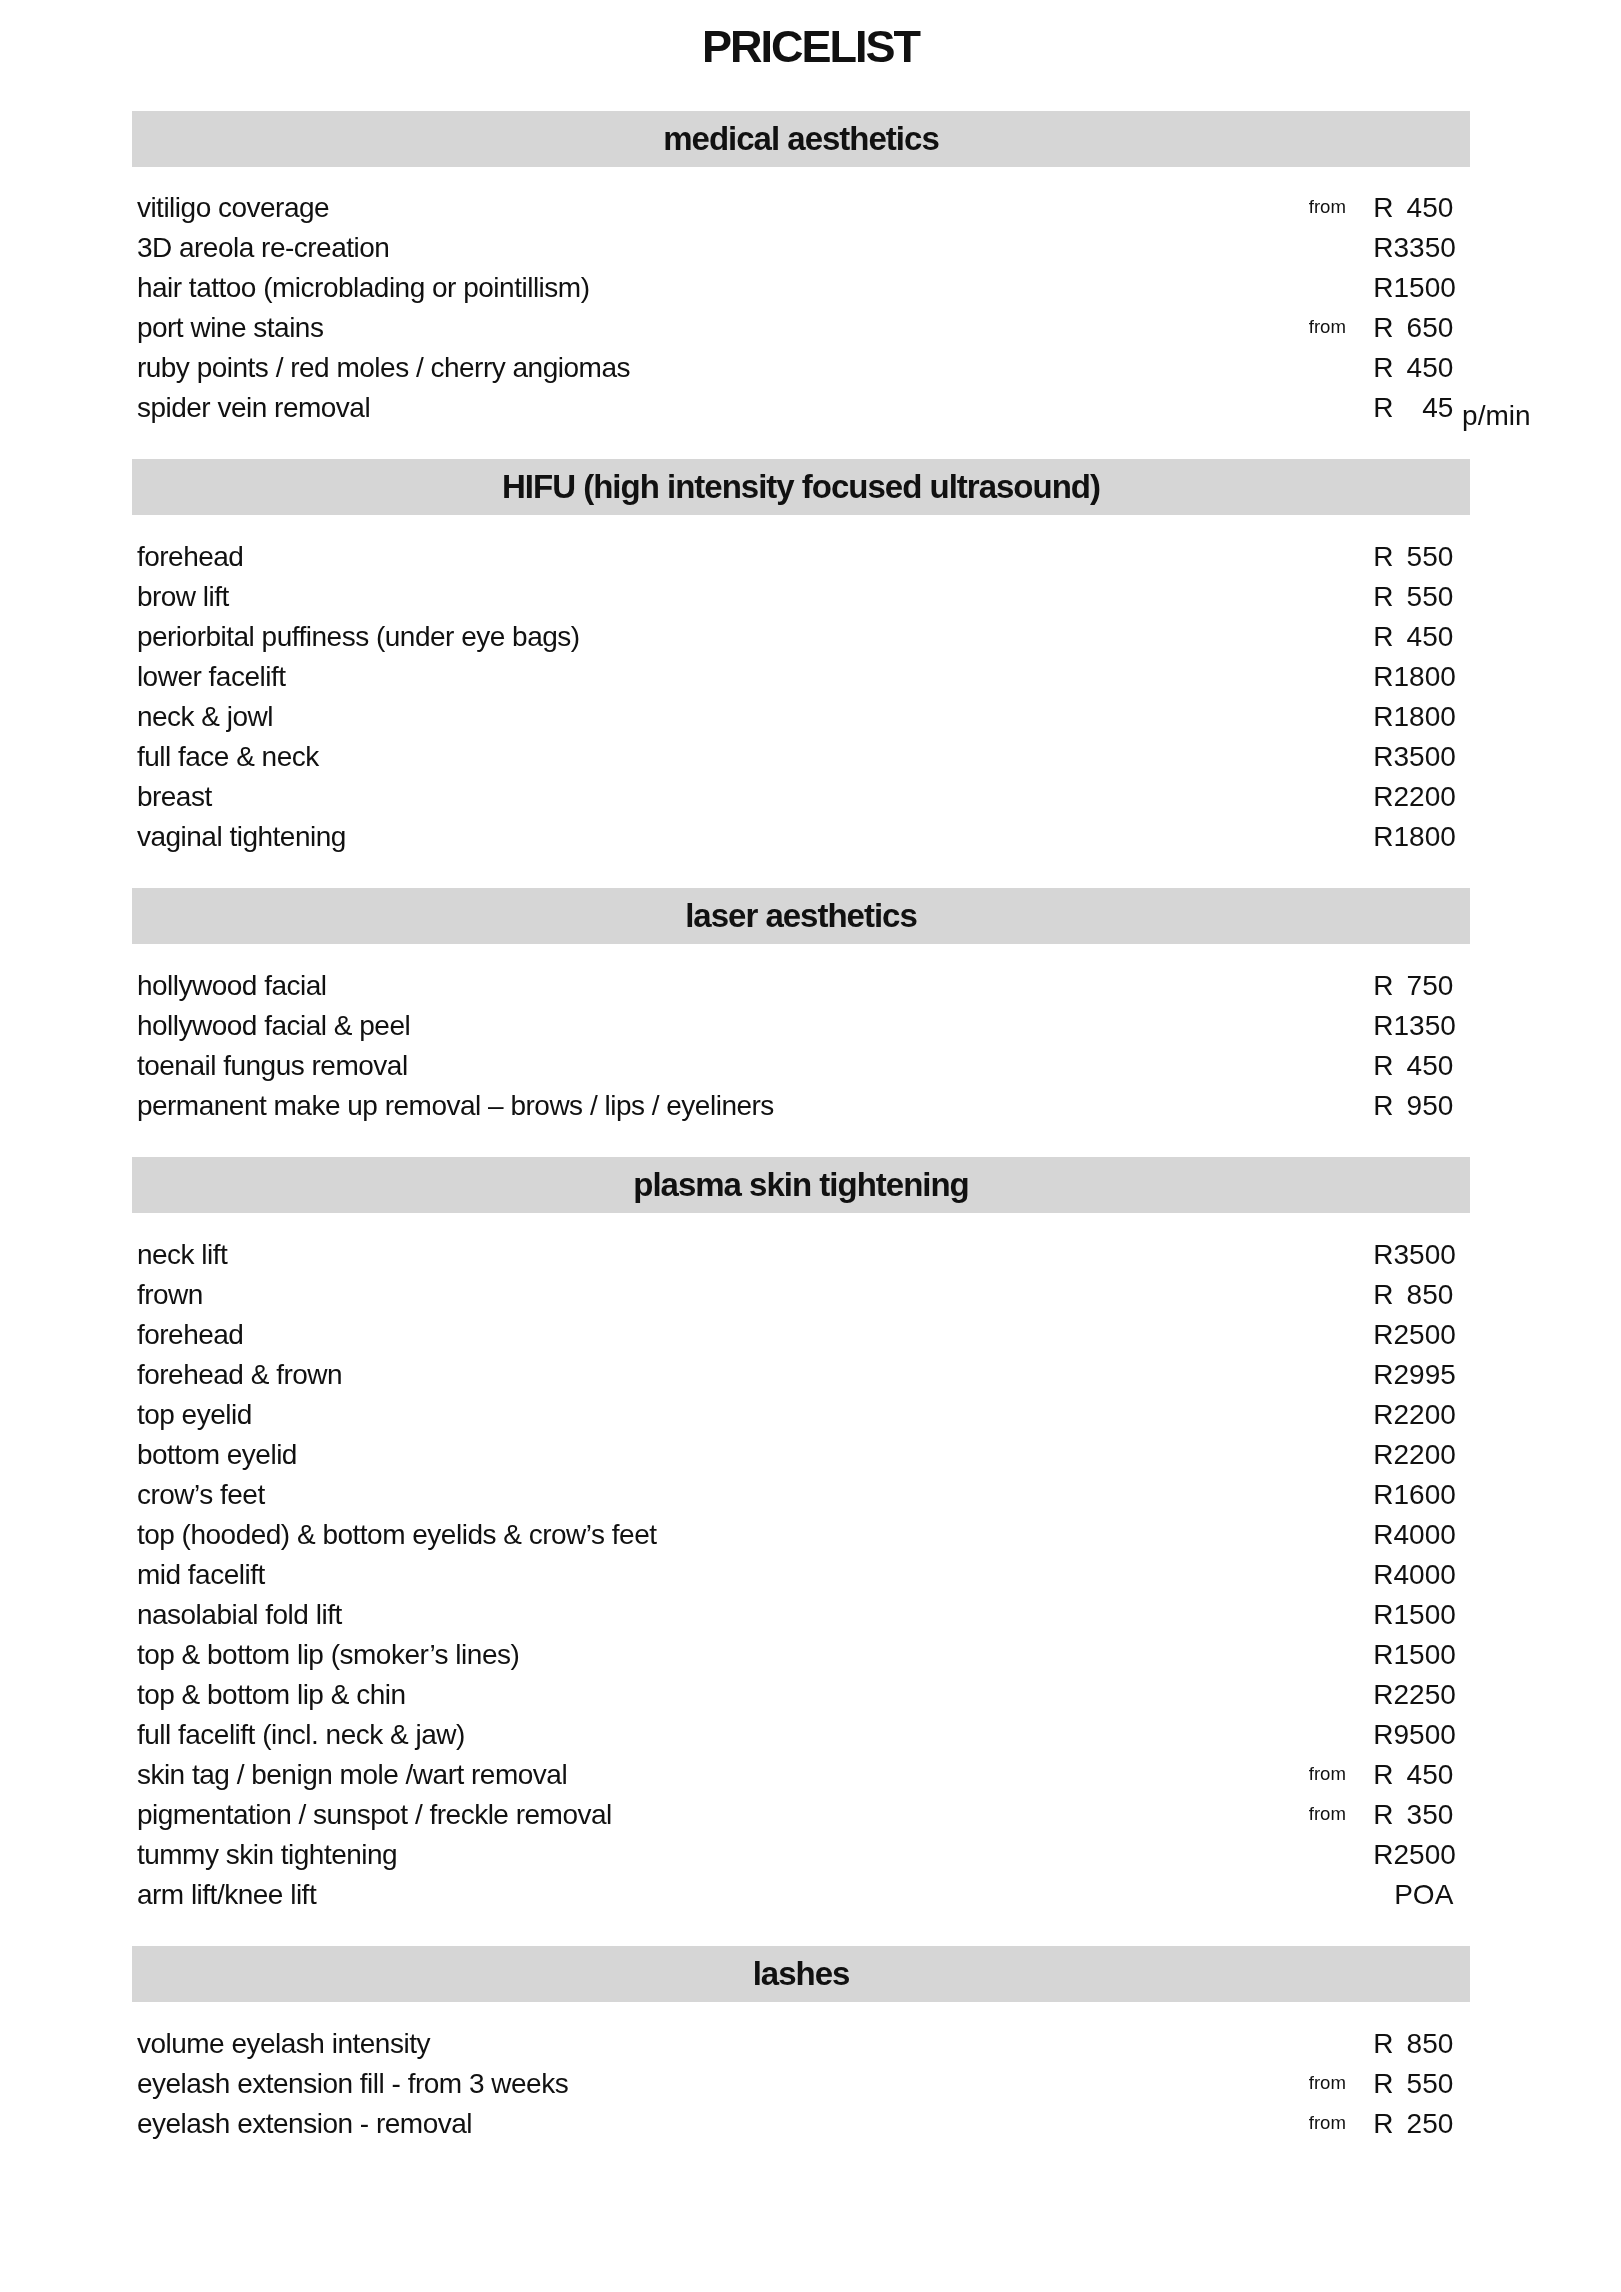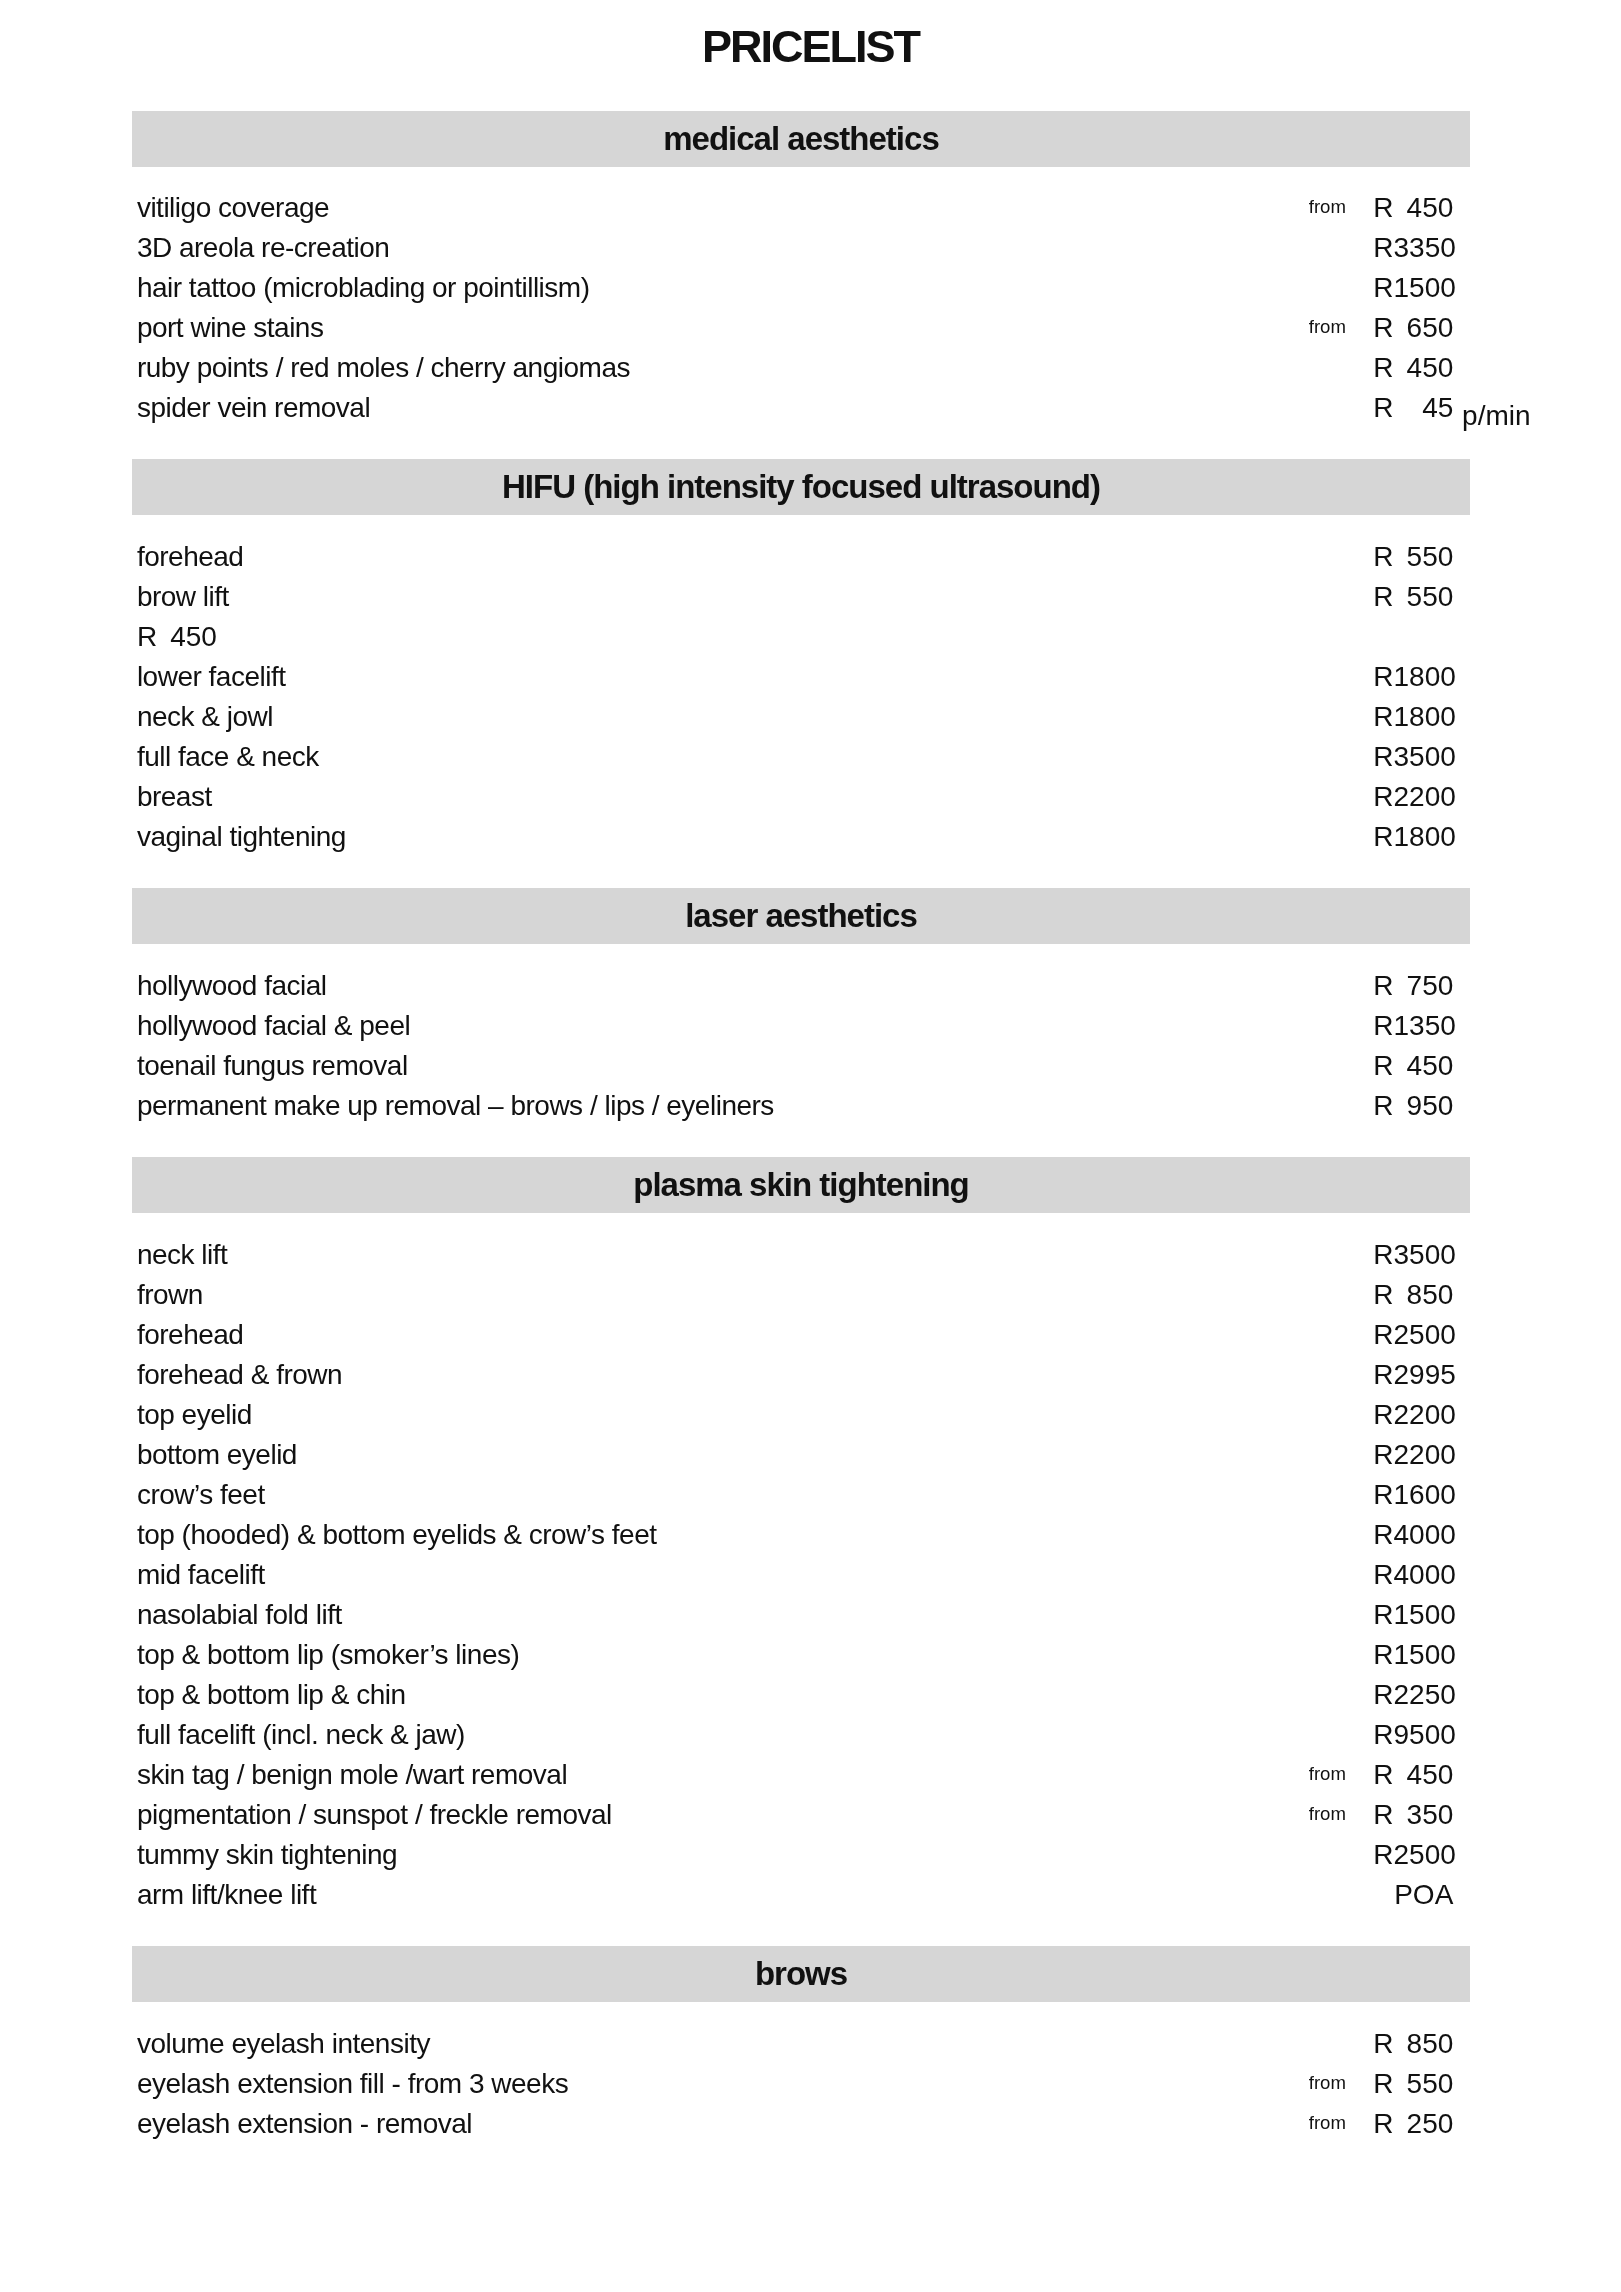--- a/index.html
+++ b/index.html
@@ -175,20 +175,21 @@
     <span class="item-name">brow lift</span>
 
     <span class="price">
       <span class="cur">R</span>
       <span class="amt">550</span>
 
     </span>
   </div>
 
   <div class="row">
+    <span class="item-name">periorbital puffiness (under eye bags)</span>
 
     <span class="price">
       <span class="cur">R</span>
       <span class="amt">450</span>
 
     </span>
   </div>
 
   <div class="row">
     <span class="item-name">lower facelift</span>
@@ -461,21 +462,21 @@
       <span class="cur"></span>
       <span class="amt">POA</span>
 
     </span>
   </div>
 </div>
   </section>
 
   <section class="section">
     <div class="band">
-      <span class="band-title">brows</span>
+      <span class="band-title">lashes</span>
     </div>
     <div class="rows">
   <div class="row">
     <span class="item-name">volume eyelash intensity</span>
 
     <span class="price">
       <span class="cur">R</span>
       <span class="amt">850</span>
 
     </span>

